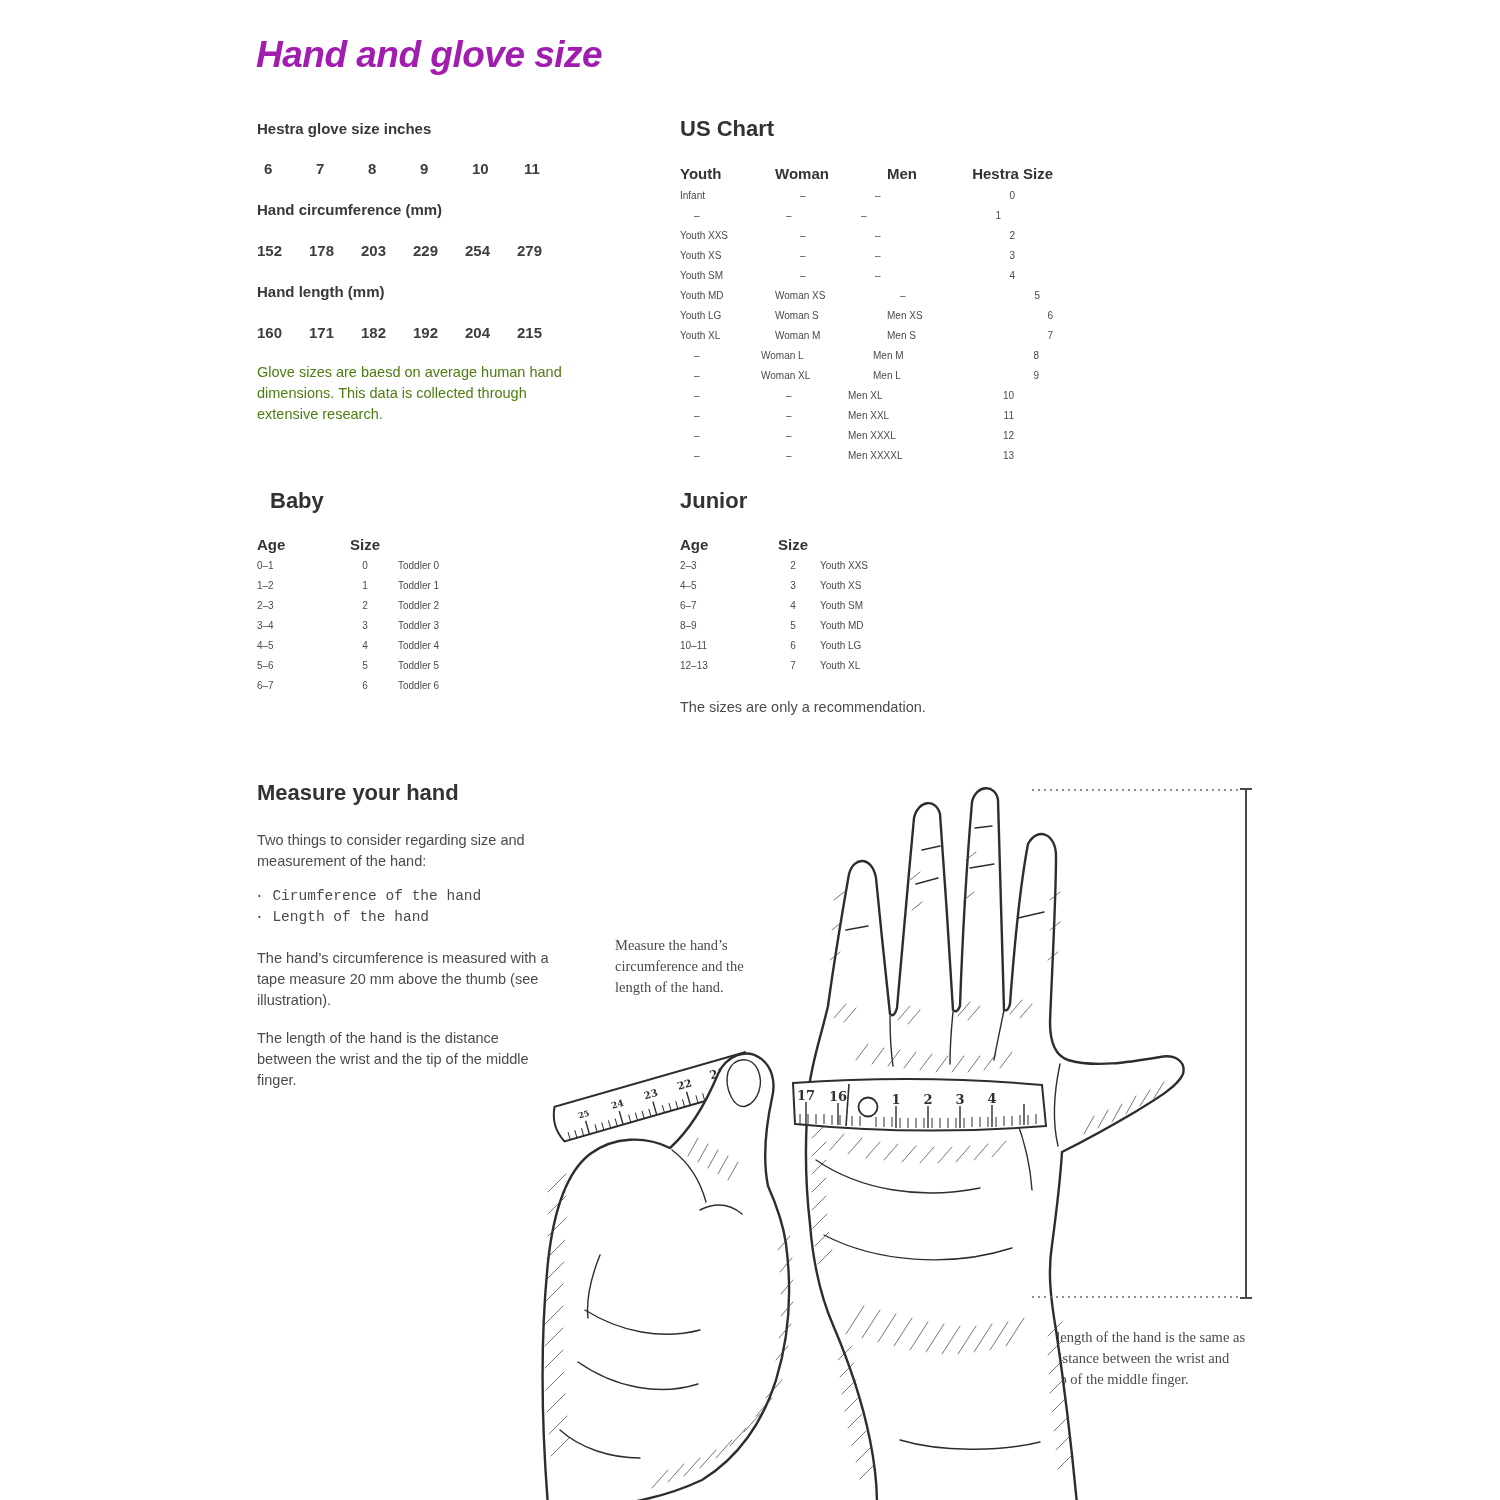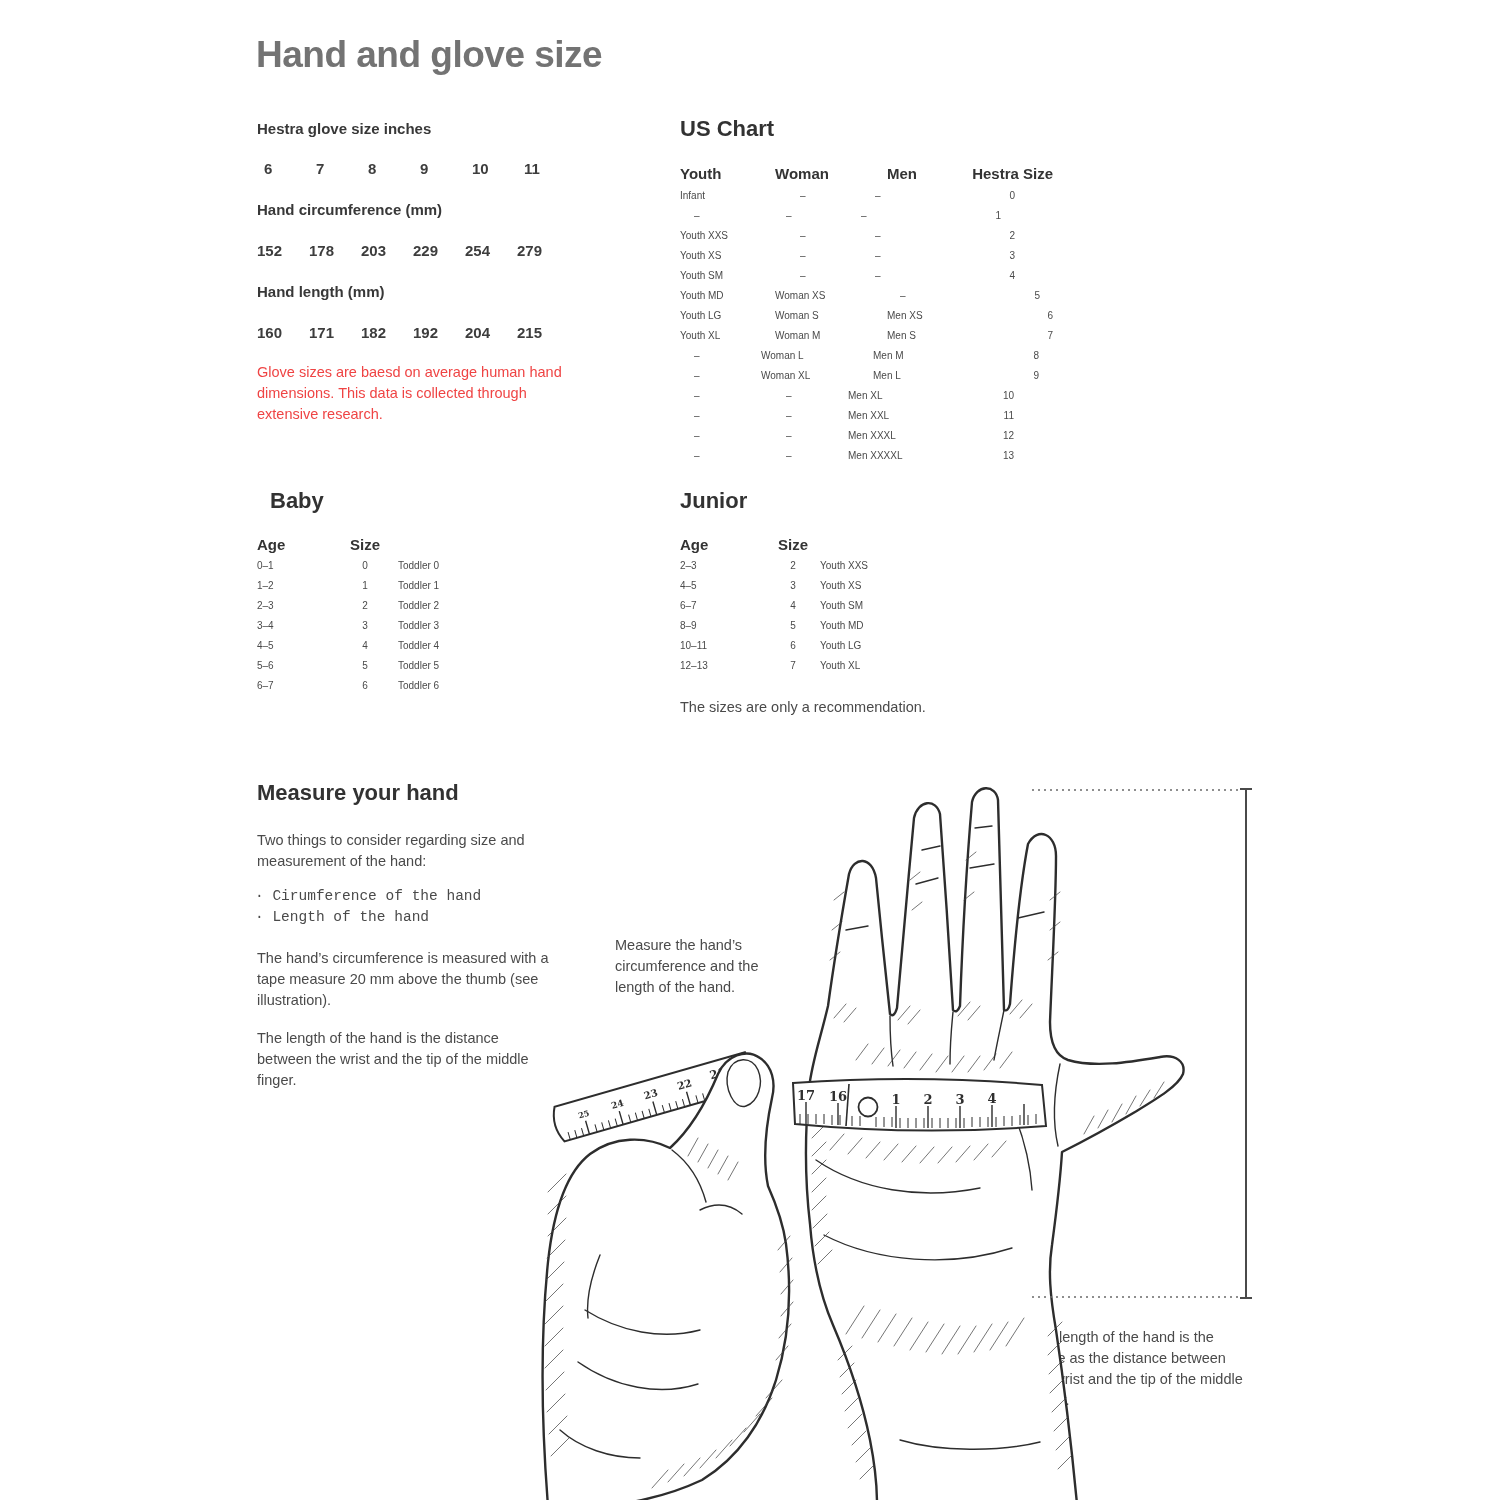--- a/index.html
+++ b/index.html
@@ -1,44 +1,44 @@
 <!DOCTYPE html>
 <html><head>
 <meta charset="utf-8">
 <style>
   * { margin:0; padding:0; box-sizing:border-box; }
   html,body { width:1500px; height:1500px; background:#ffffff;
     font-family:"Liberation Sans","DejaVu Sans",sans-serif; color:#4a4a4a; }
   .abs { position:absolute; }
-  .page-title { left:256px; top:34px; font-size:37px; font-weight:700; color:#737373; letter-spacing:-0.5px; }
+  .page-title { left:256px; top:34px; font-size:37px; font-weight:700; color:#a21caf; letter-spacing:-0.5px;font-style:italic; }
   .sec-title { font-size:22px; font-weight:700; color:#323232; }
   .lbl { font-size:15px; font-weight:700; color:#383838; }
   .numrow { font-size:15px; }
   .numrow .li { display:inline-block; width:52px; font-weight:700; color:#3d3d3d; }
-  .note { font-size:14.5px; line-height:21px; color:#ef4444; }
+  .note { font-size:14.5px; line-height:21px; color:#4d7c0f; }
   .trow { display:flex; line-height:20px; font-size:10px; color:#4a4a4a; white-space:nowrap; }
   .hrow { display:flex; line-height:20px; font-size:15px; font-weight:700; color:#333333; white-space:nowrap; }
   
   .us .c0,.us .h0 { width:95px; }
   .us .c1,.us .h1 { width:112px; }
   .us .c2,.us .h2 { width:81px; }
   .us .c3,.us .h3 { width:85px; text-align:right; }
   .us .c0.dash { padding-left:14px; width:81px; }
   .us .c1.dash { padding-left:25px; width:87px; }
   .us .c2.dash { padding-left:13px; width:68px; }
   
   .baby-t .c0,.baby-t .h0 { width:93px; }
   .baby-t .c1 { width:30px; text-align:center; }
   .baby-t .c2 { padding-left:18px; }
   
   .junior-t .c0,.junior-t .h0 { width:98px; }
   .junior-t .c1 { width:30px; text-align:center; }
   .junior-t .c2 { padding-left:12px; }
   .body-p { font-size:14.5px; line-height:21px; color:#4a4a4a; }
-  .caption { font-size:14.5px; line-height:21px; color:#4a4a4a; }
+  .caption { font-size:14.5px; line-height:21px; color:#4a4a4a;font-family:Liberation Serif, serif; }
   svg text { font-family:"DejaVu Serif","Liberation Serif",serif; font-weight:700; fill:#2f2f2f; }
 </style>
 </head>
 <body>
 
 <div class="abs page-title">Hand and glove size</div>
 
 <div>
   <div class="abs lbl" style="left:257px; top:120px;">Hestra glove size inches</div>
   <div class="abs numrow" style="left:264px; top:160px;"><span class="li">6</span><span class="li">7</span><span class="li">8</span><span class="li">9</span><span class="li">10</span><span class="li">11</span></div>

